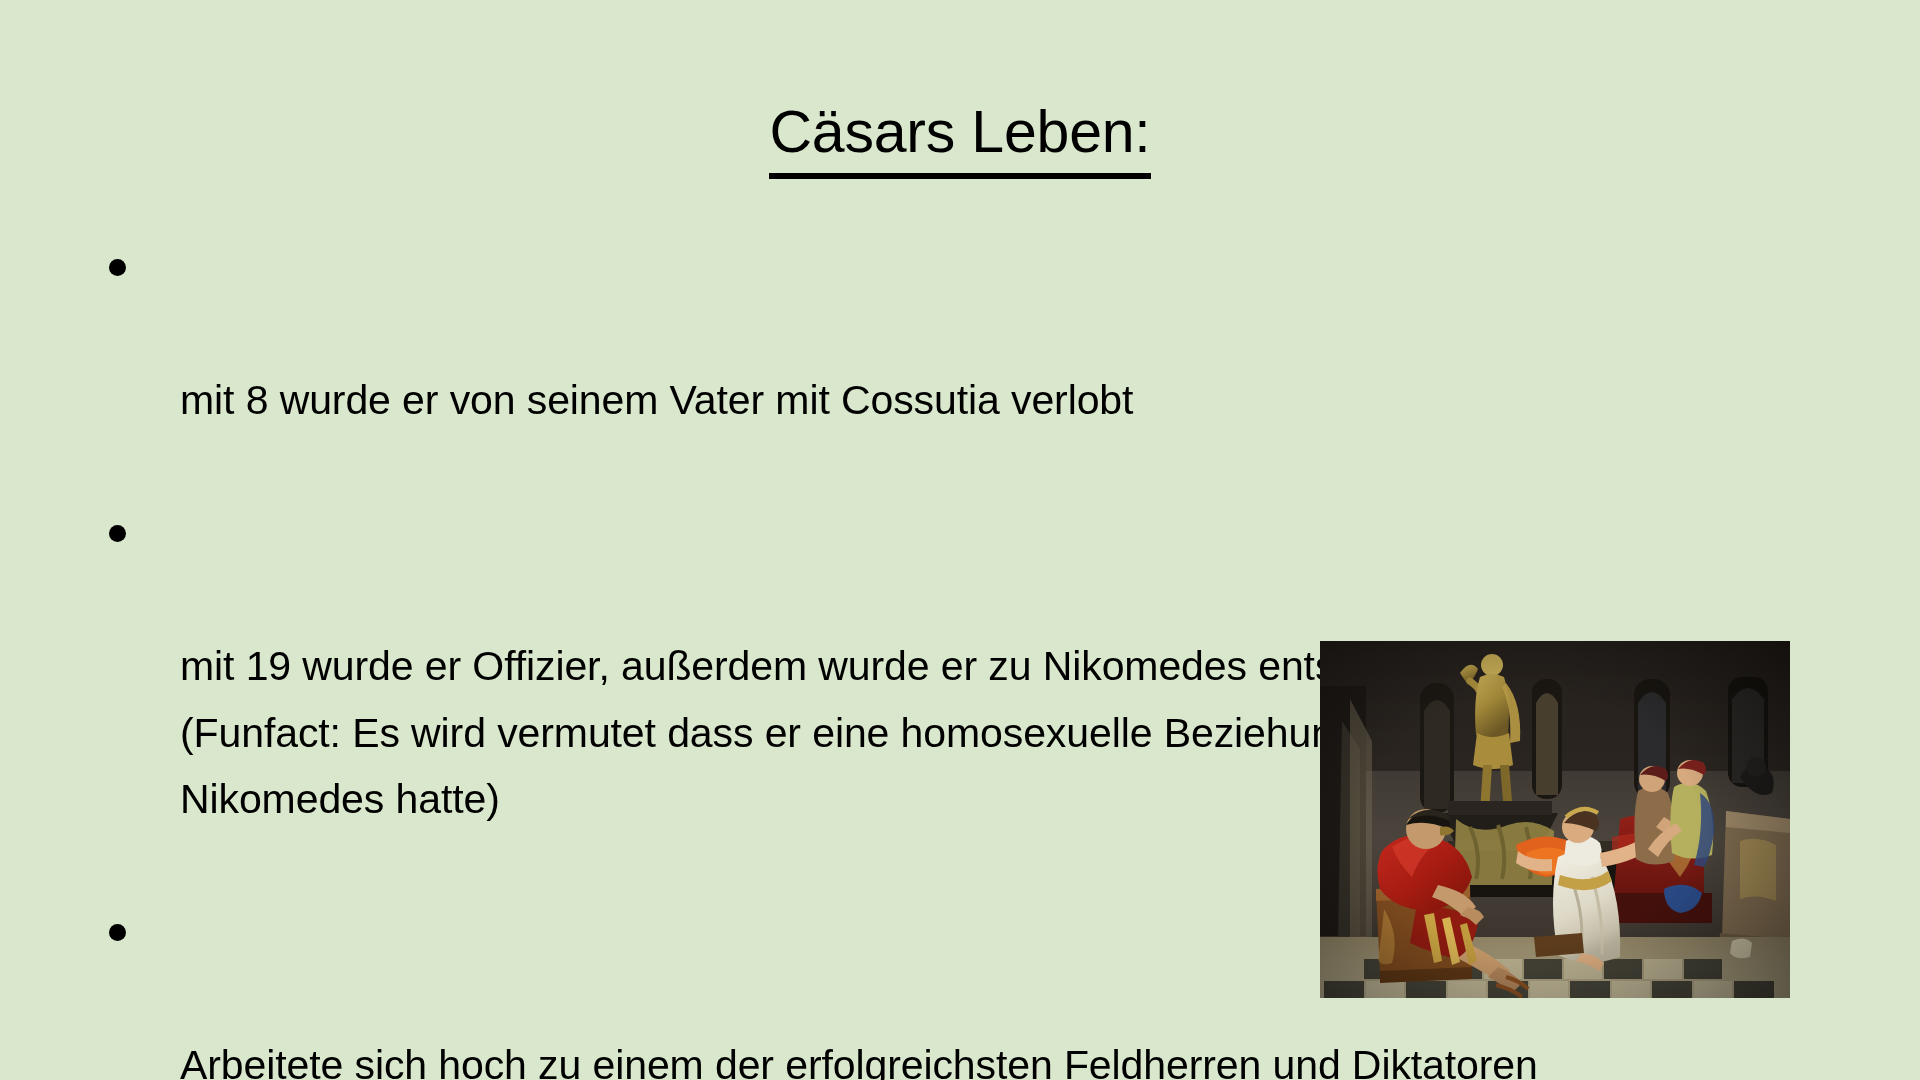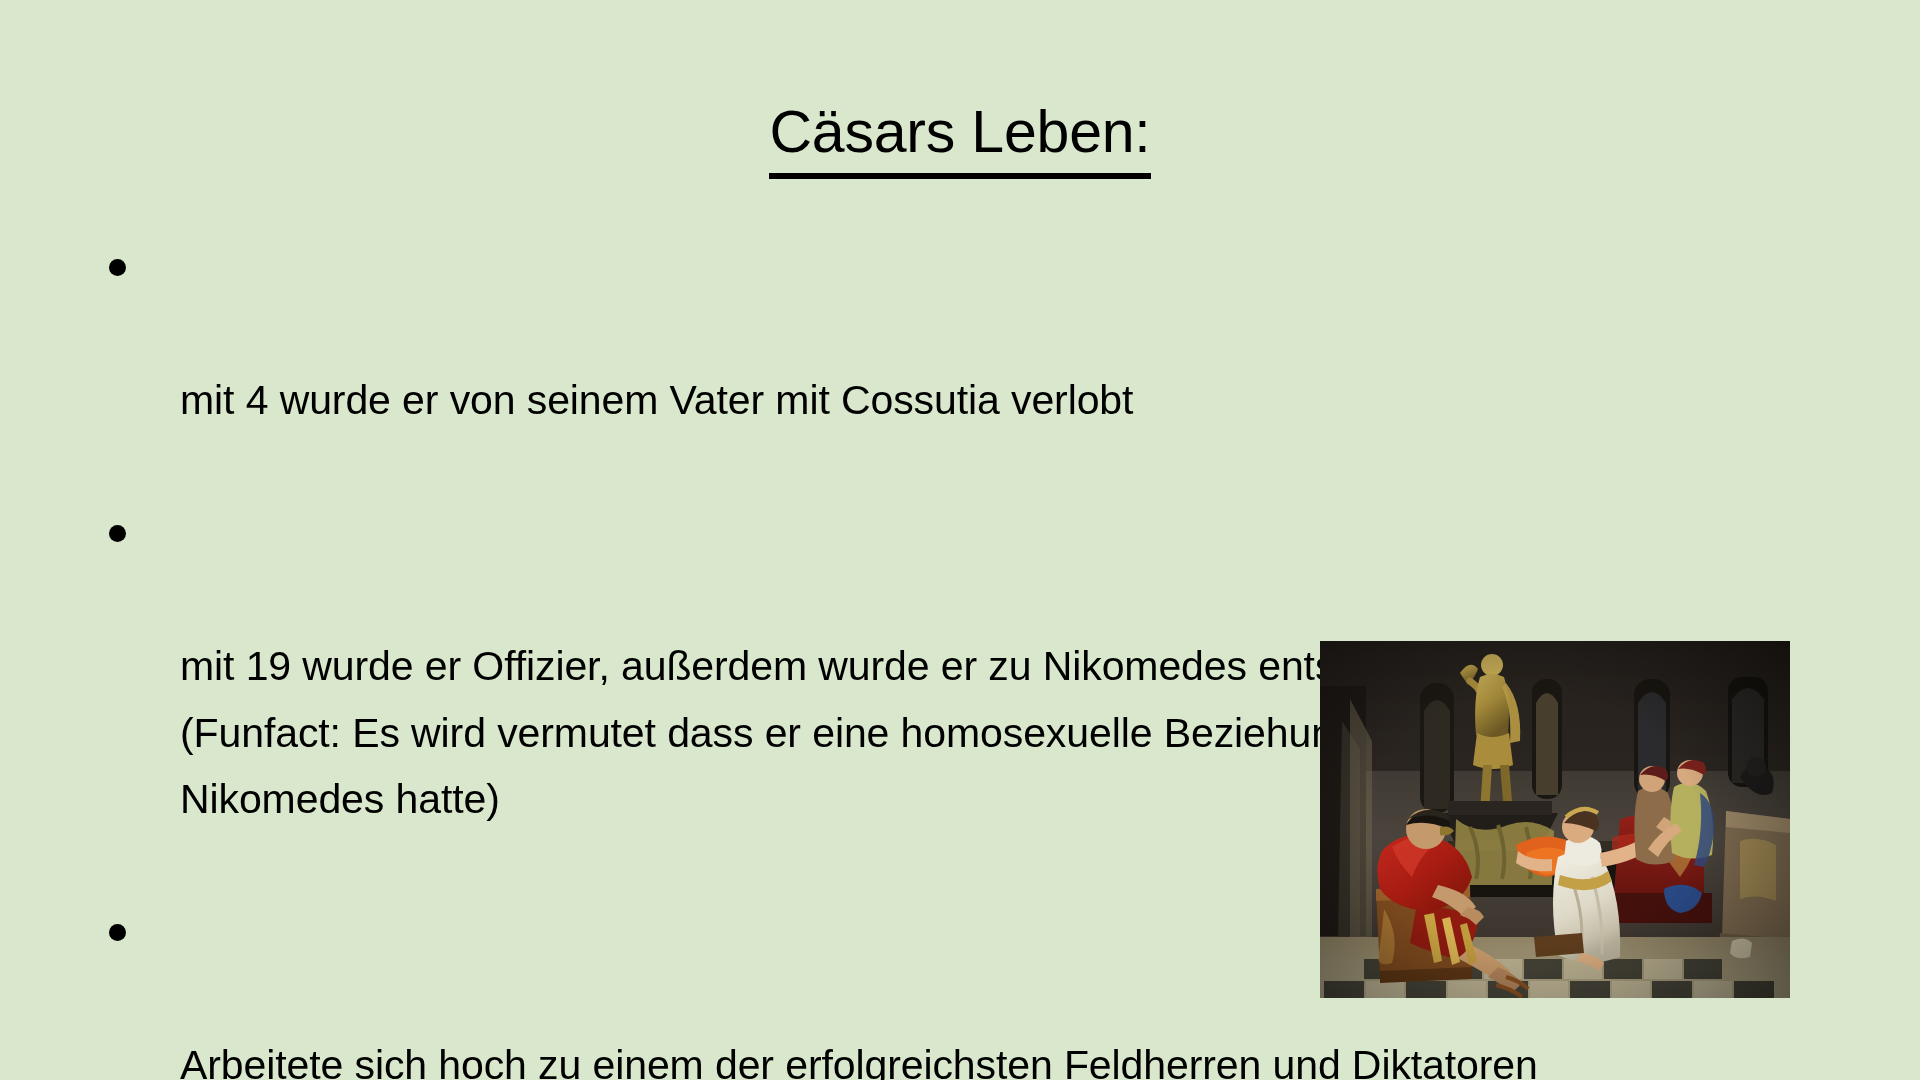--- a/index.html
+++ b/index.html
@@ -85,21 +85,21 @@
 <div id="slide">
 
   <div id="title-block">
     <div id="slide-title">Cäsars Leben:</div>
   </div>
 
   <div id="bullet-list">
 
     <div class="bullet-row">
       <span class="bullet-dot"></span>
-      <span class="bullet-text">mit 4 wurde er von seinem Vater mit Cossutia verlobt</span>
+      <span class="bullet-text">mit 8 wurde er von seinem Vater mit Cossutia verlobt</span>
     </div>
 
     <div class="bullet-row">
       <span class="bullet-dot"></span>
       <span class="bullet-text">mit 19 wurde er Offizier, außerdem wurde er zu Nikomedes entsandt.
 (Funfact: Es wird vermutet dass er eine homosexuelle Beziehung zu
 Nikomedes hatte)</span>
     </div>
 
     <div class="bullet-row">

